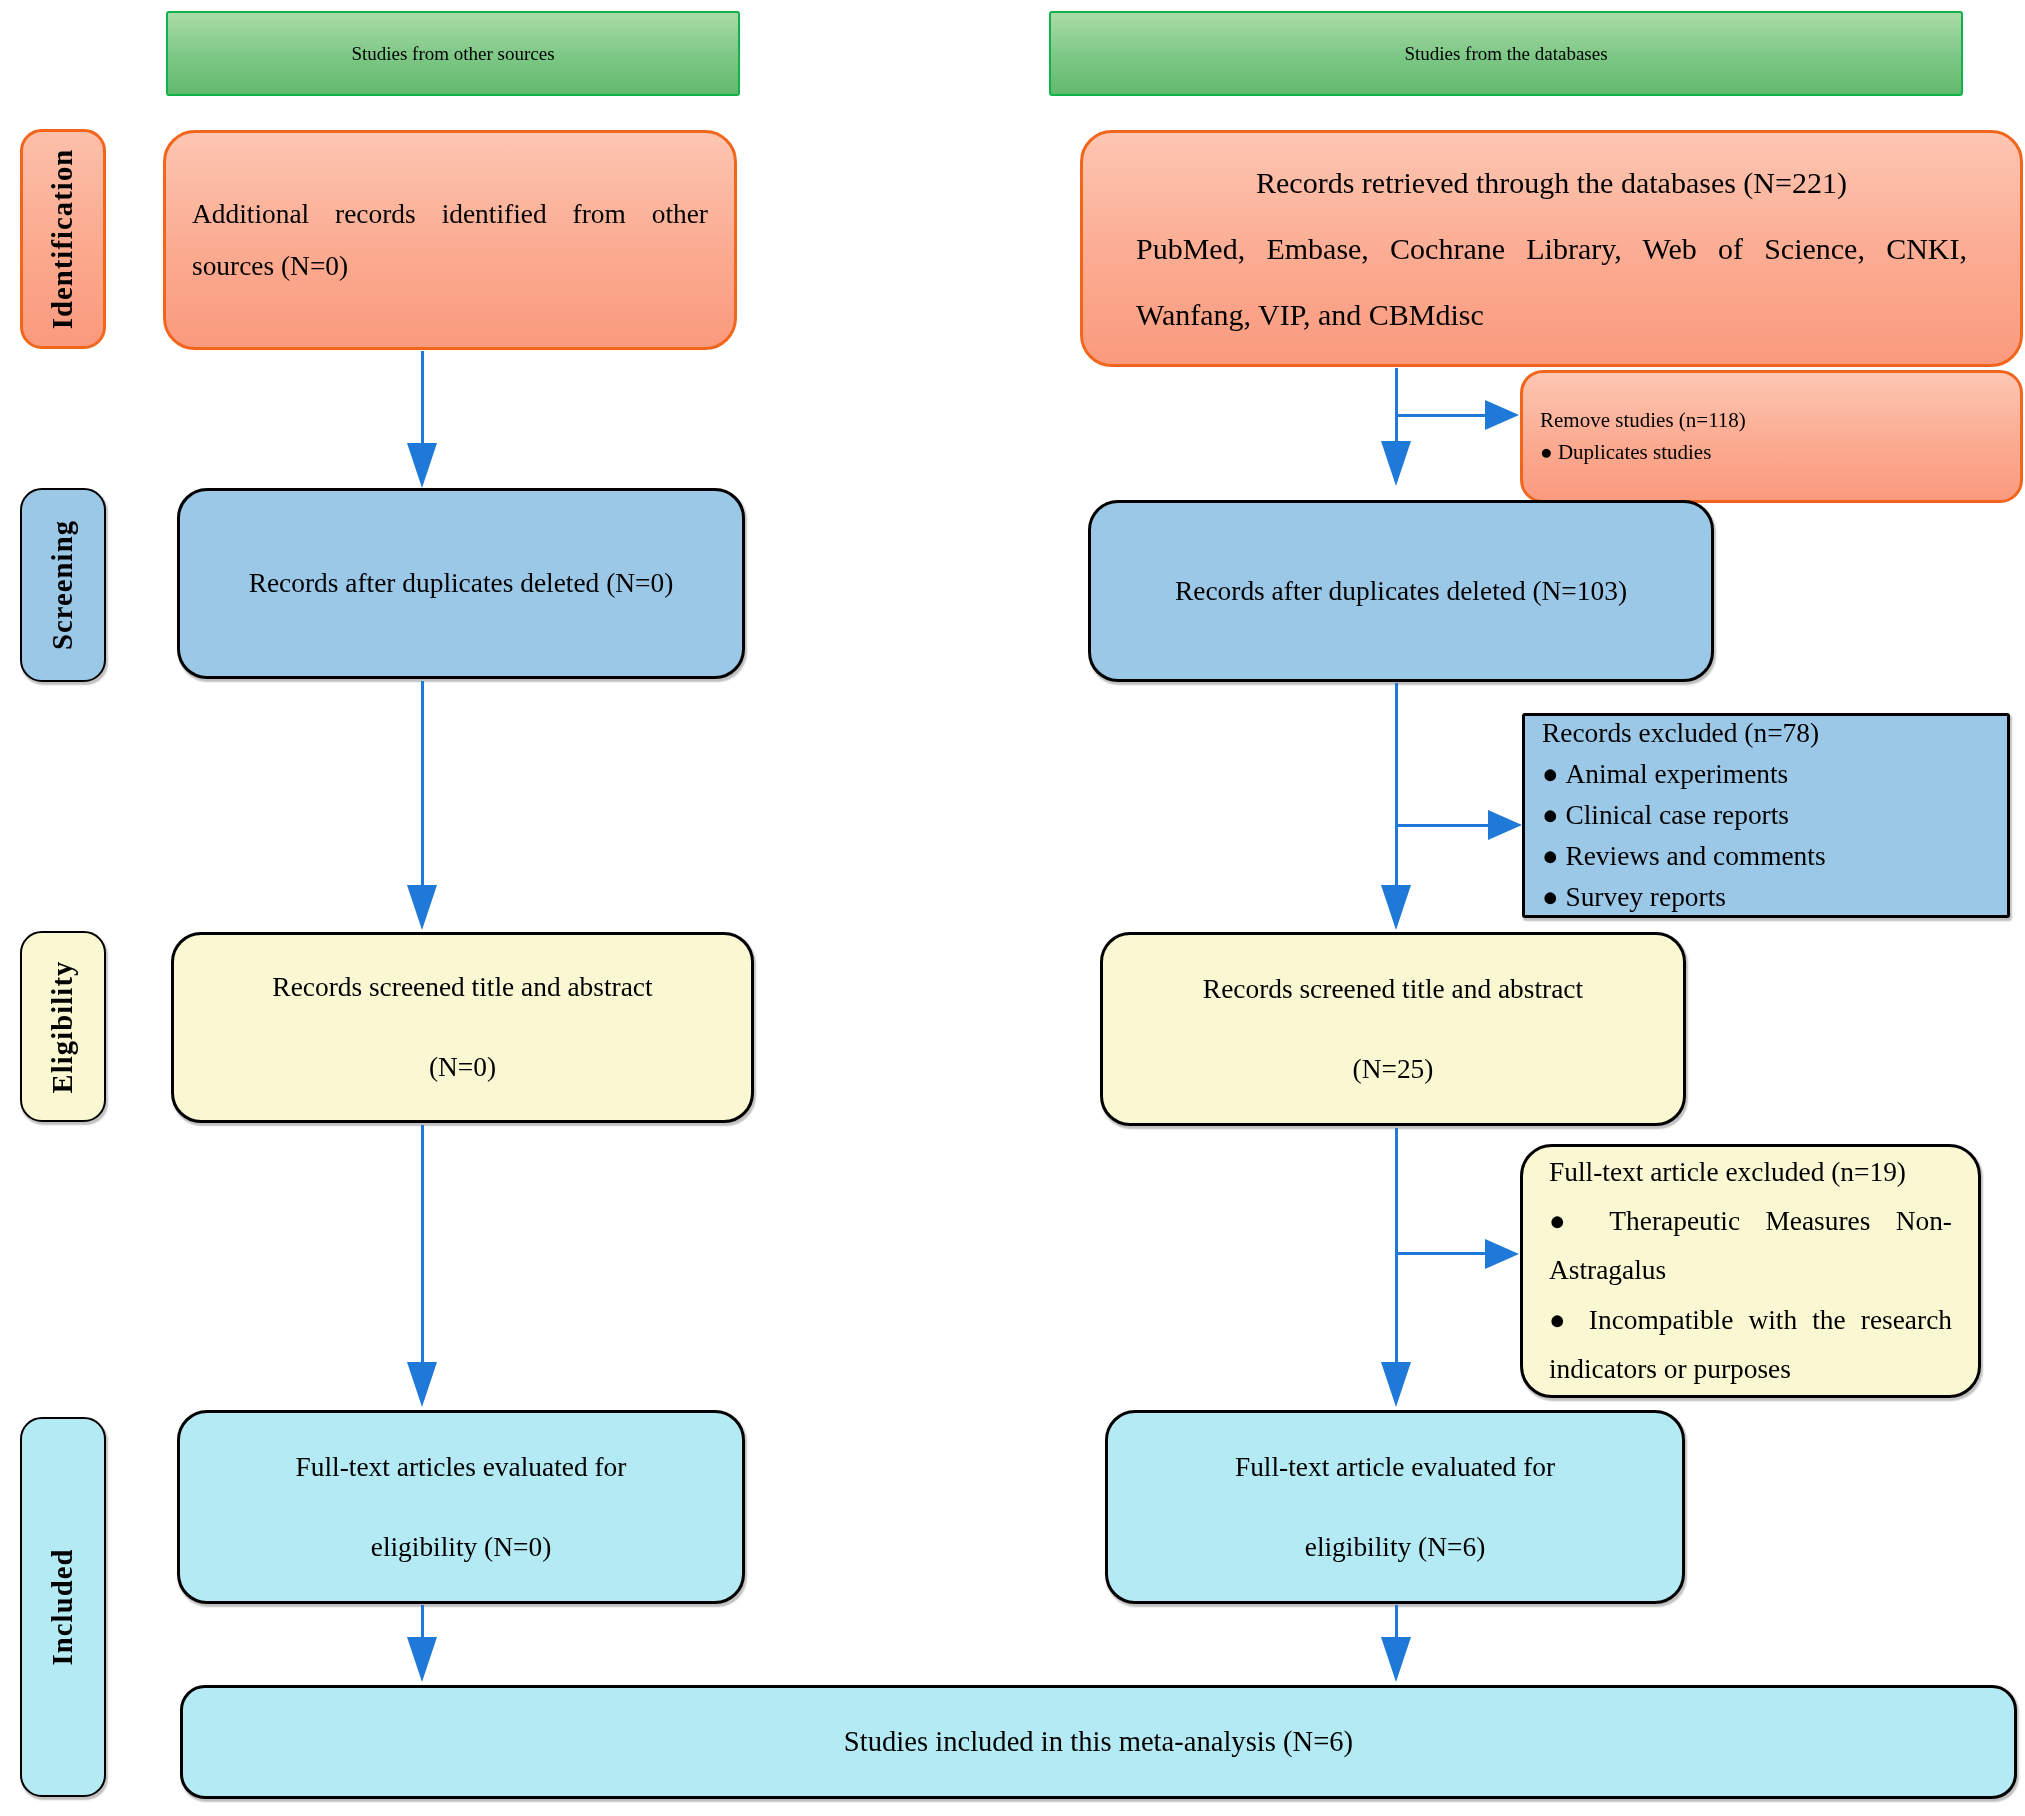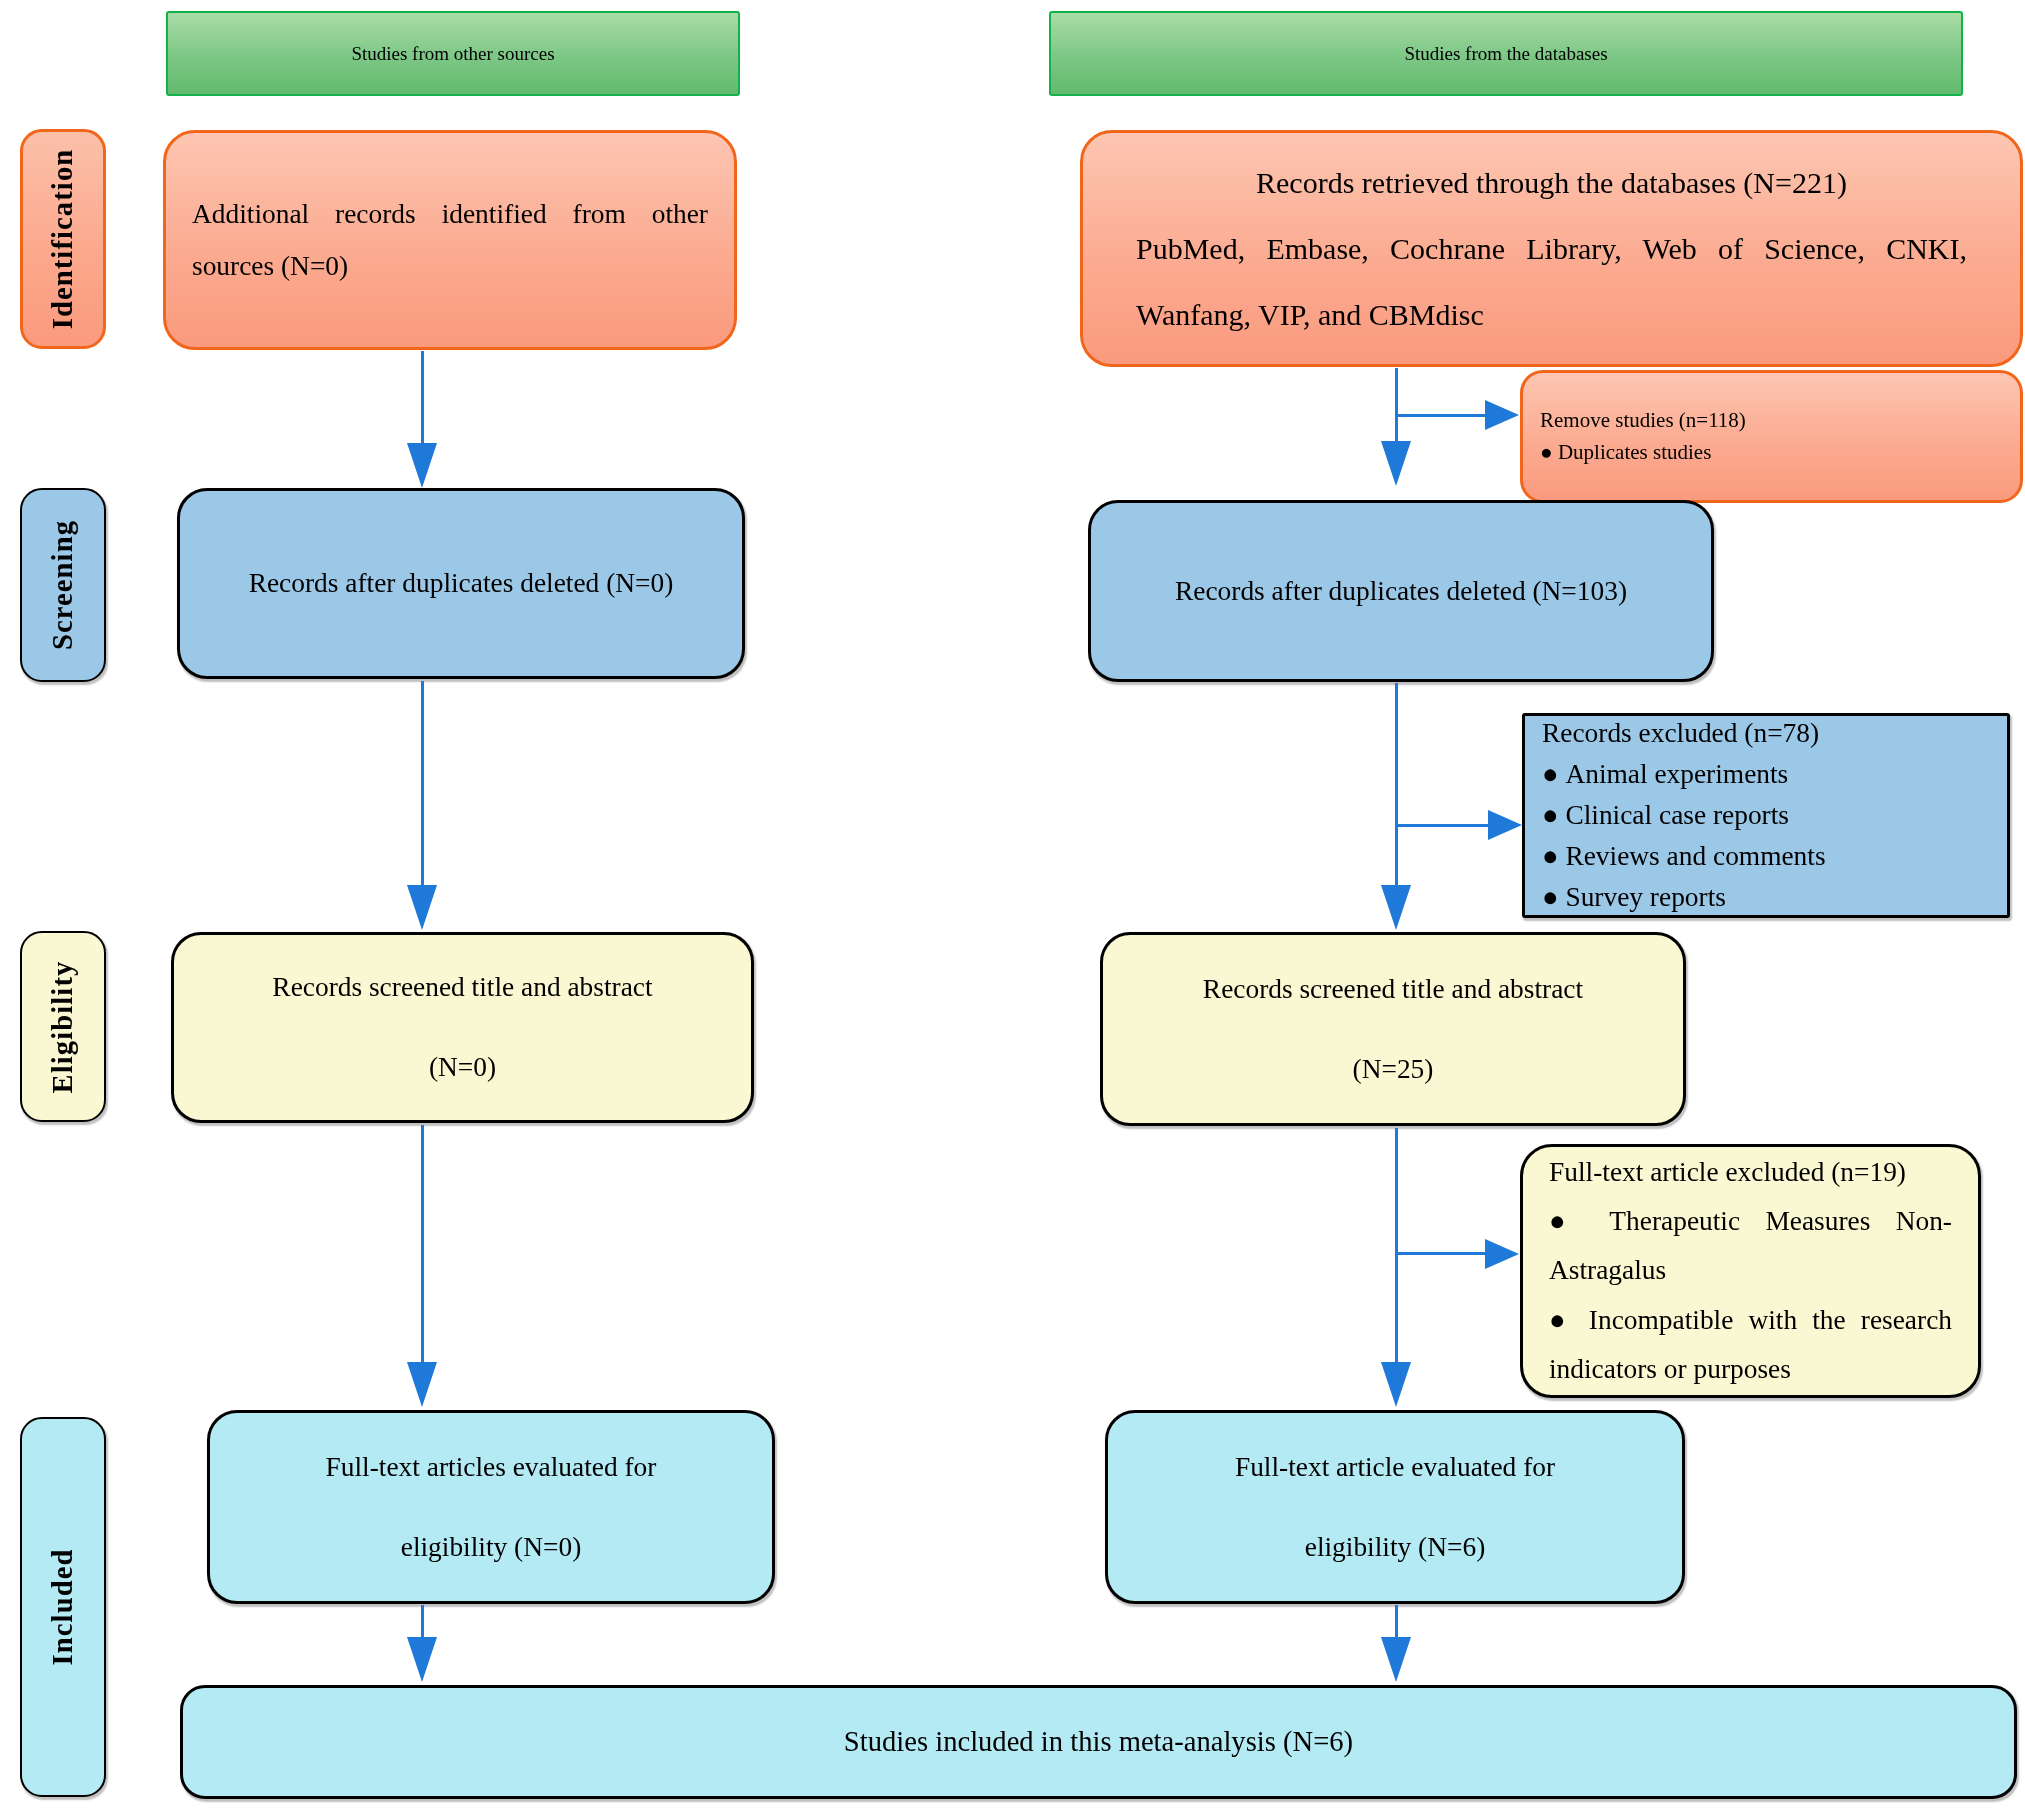--- a/index.html
+++ b/index.html
@@ -123,21 +123,21 @@
     <div>Records screened title and abstract</div>
     <div>(N=25)</div>
   </div>
 
   <div class="box black-box yellow col-flex" style="left:1520px;top:1144px;width:461px;height:254px;padding:0 26px;font-size:27.4px;line-height:1.8;border-radius:32px;">
     <div class="side-title">Full-text article excluded (n=19)</div>
     <div class="bullet justify">Therapeutic Measures Non-Astragalus</div>
     <div class="bullet justify">Incompatible with the research indicators or purposes</div>
   </div>
 
-  <div class="box black-box cyan two-line" style="left:177px;top:1410px;width:568px;height:194px;margin-left:30px;">
+  <div class="box black-box cyan two-line" style="left:177px;top:1410px;width:568px;height:194px;">
     <div>Full-text articles evaluated for</div>
     <div>eligibility (N=0)</div>
   </div>
   <div class="box black-box cyan two-line" style="left:1105px;top:1410px;width:580px;height:194px;">
     <div>Full-text article evaluated for</div>
     <div>eligibility (N=6)</div>
   </div>
 
   <div class="box black-box cyan center-flex" style="left:180px;top:1685px;width:1837px;height:114px;font-size:28.6px;border-radius:25px;">
     <span>Studies included in this meta-analysis (N=6)</span>

